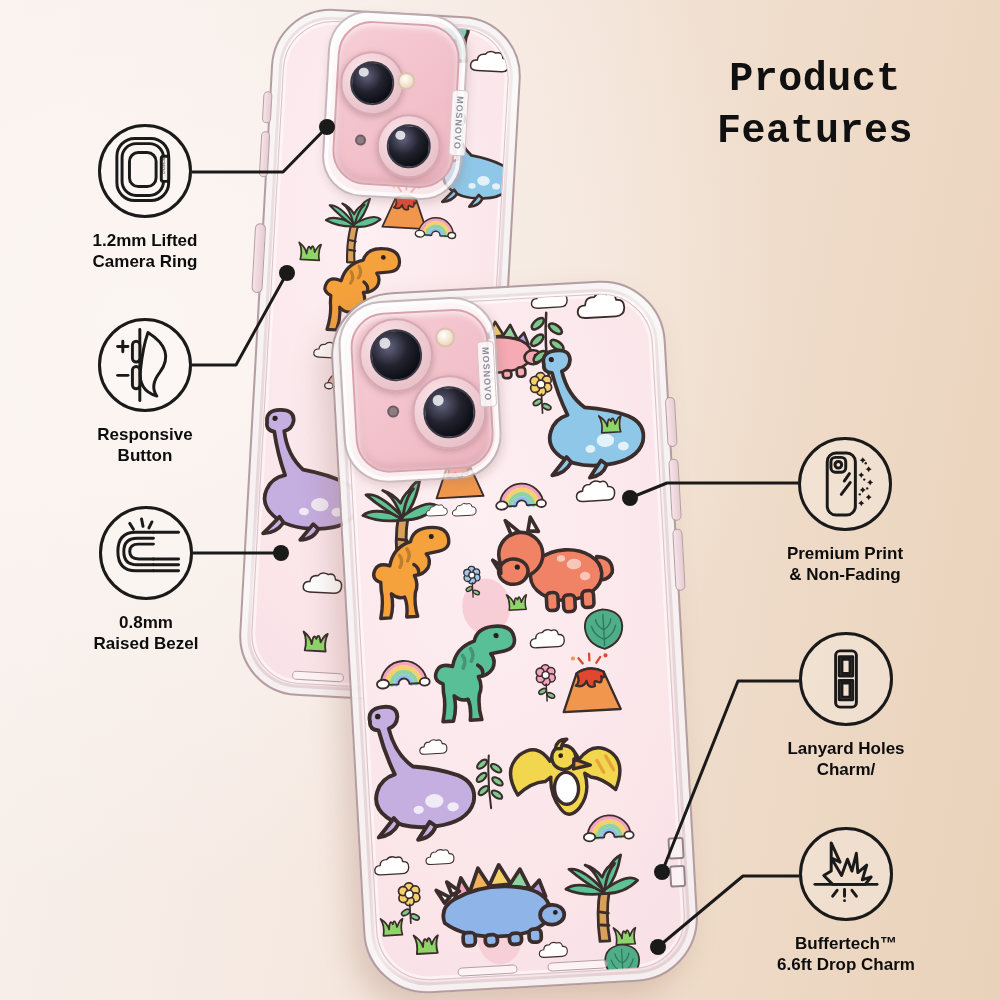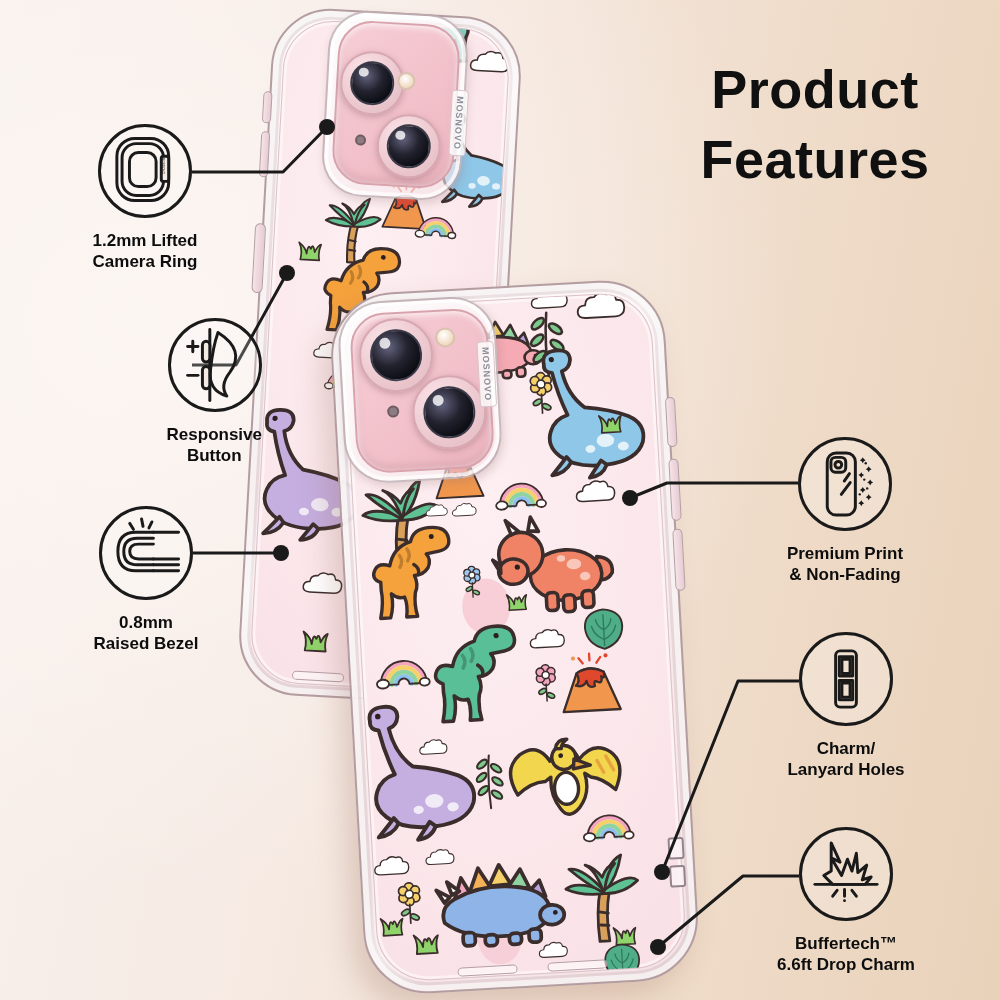--- a/index.html
+++ b/index.html
@@ -2,21 +2,21 @@
 <html><head>
 <meta charset="utf-8">
 <style>
   html,body{margin:0;padding:0;}
   .stage{position:relative;width:1000px;height:1000px;overflow:hidden;
     font-family:"Liberation Sans",sans-serif;
     background:
       radial-gradient(120% 105% at 14% 32%, rgba(252,246,243,.95) 0%, rgba(250,240,235,0) 55%),
       linear-gradient(100deg,#f8f1ed 0%,#f6eae3 36%,#efdcca 70%,#e9d2ba 100%);}
   .title{position:absolute;left:650px;top:54px;width:330px;text-align:center;
-    font-size:54px;font-weight:bold;line-height:1.3;color:#101010;letter-spacing:.5px;}
+    font-size:40px;font-weight:bold;line-height:1.3;color:#101010;letter-spacing:.5px;font-family:Liberation Mono, monospace;}
   
   .feature{position:absolute;width:234px;display:flex;flex-direction:column;align-items:center;z-index:6;}
   .icon-circle{width:94px;height:94px;border-radius:50%;border:3px solid #1a1a1a;
     background:rgba(255,255,255,.22);display:flex;align-items:center;justify-content:center;box-sizing:border-box;}
   .icon-circle svg{width:74px;height:74px;}
   .feature-label{margin-top:13px;font-size:17px;font-weight:bold;text-align:center;line-height:1.22;color:#0d0d0d;}
   .icon-stroke{stroke:#1a1a1a;stroke-width:4;fill:none;stroke-linecap:round;stroke-linejoin:round;}
   
   .callout-overlay{position:absolute;left:0;top:0;z-index:5;pointer-events:none;}
   
@@ -333,21 +333,21 @@
       </g>
       <text x="32" y="-73.5" transform="rotate(90)" font-size="4.2" fill="#1a1a1a" stroke="none" font-family="Liberation Sans, sans-serif">MOSNOVO</text>
       </svg>
     </div>
     <div class="feature-label">
       <div>1.2mm Lifted</div>
         <div>Camera Ring</div>
     </div>
   </div>
 
-  <div class="feature" style="left:28px;top:318px;align-items:flex-end;">
+  <div class="feature" style="left:28px;top:318px;">
     <div class="icon-circle">
       <svg viewBox="0 0 100 100">
           <g class="icon-stroke">
         <path d="M43,2 V98"></path>
         <rect x="33" y="18" width="10" height="28" rx="5" fill="#f5ebe5"></rect>
         <rect x="33" y="52" width="10" height="30" rx="5" fill="#f5ebe5"></rect>
         <path d="M13,25 H27 M20,18 V32"></path>
         <path d="M13,64 H27"></path>
         <path d="M54,6 Q92,30 70,60 Q56,78 66,92 Q40,84 44,56 Q47,26 54,6 Z"></path>
       </g>
@@ -413,22 +413,22 @@
           <g class="icon-stroke" stroke-width="3.4">
         <rect x="36" y="12" width="28" height="76" rx="6"></rect>
         <rect x="41" y="20" width="18" height="26"></rect>
         <rect x="44.5" y="23.5" width="11" height="19"></rect>
         <rect x="41" y="52" width="18" height="26"></rect>
         <rect x="44.5" y="55.5" width="11" height="19"></rect>
       </g>
         </svg>
     </div>
     <div class="feature-label">
-      <div>Charm/</div>
-        <div>Lanyard Holes</div>
+      <div>Lanyard Holes</div>
+        <div>Charm/</div>
     </div>
   </div>
 
   <div class="feature" style="left:729px;top:827px;">
     <div class="icon-circle">
       <svg viewBox="0 0 100 100">
           <g class="icon-stroke" stroke-width="3.6">
         <path d="M8,64 H92"></path>
         <path d="M30,8 L42,34 L30,28 L44,52 L52,30 L58,46 L64,22 L66,48 L78,38 L72,58 L84,54 L76,64 H32 L20,52 L30,46 Z"></path>
         <path d="M38,72 L32,80 M48,71 V80 M58,72 L64,80"></path>

